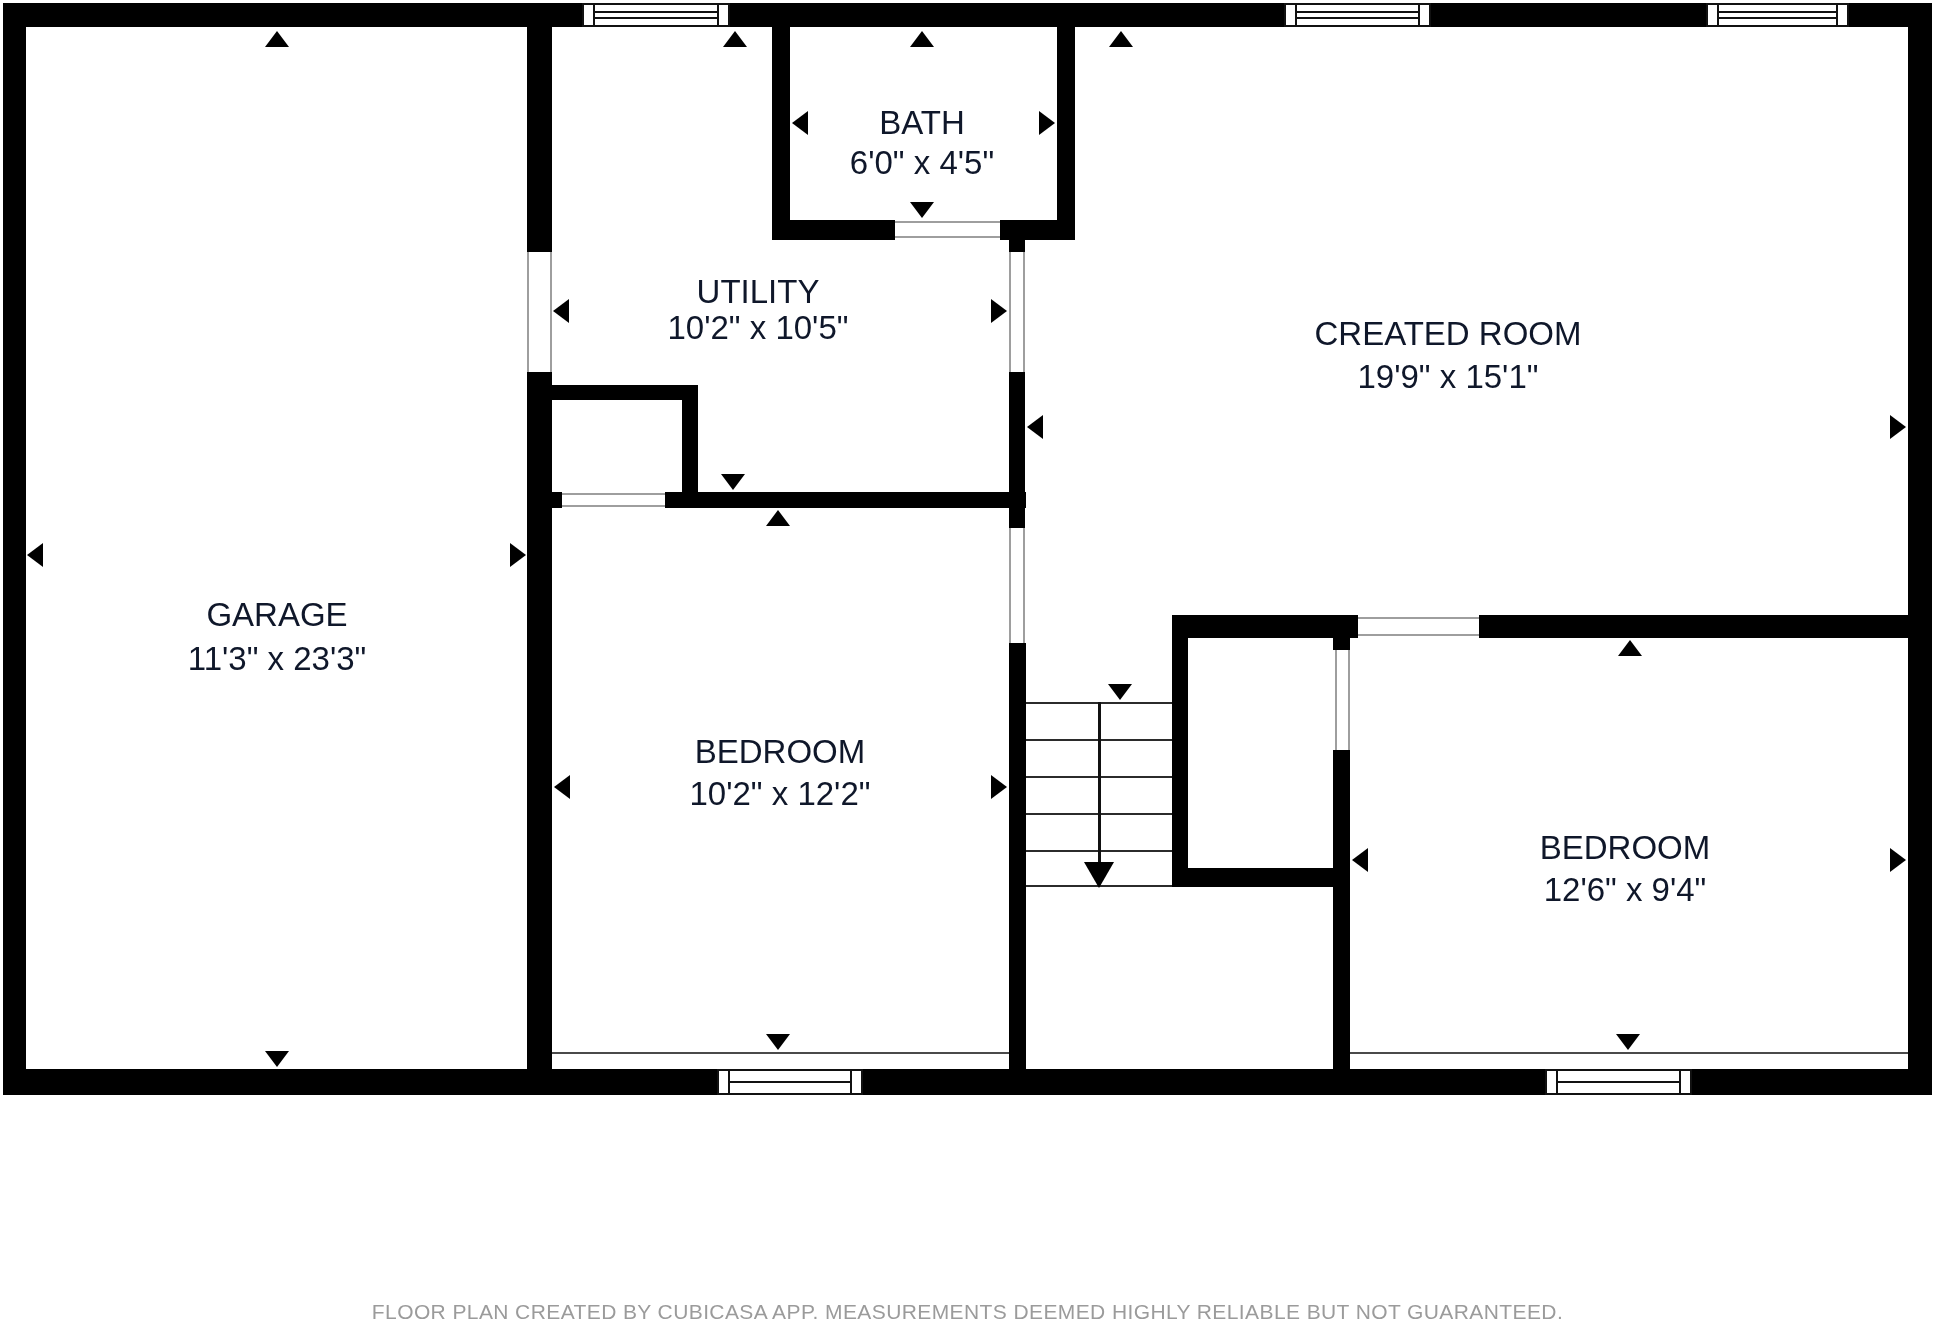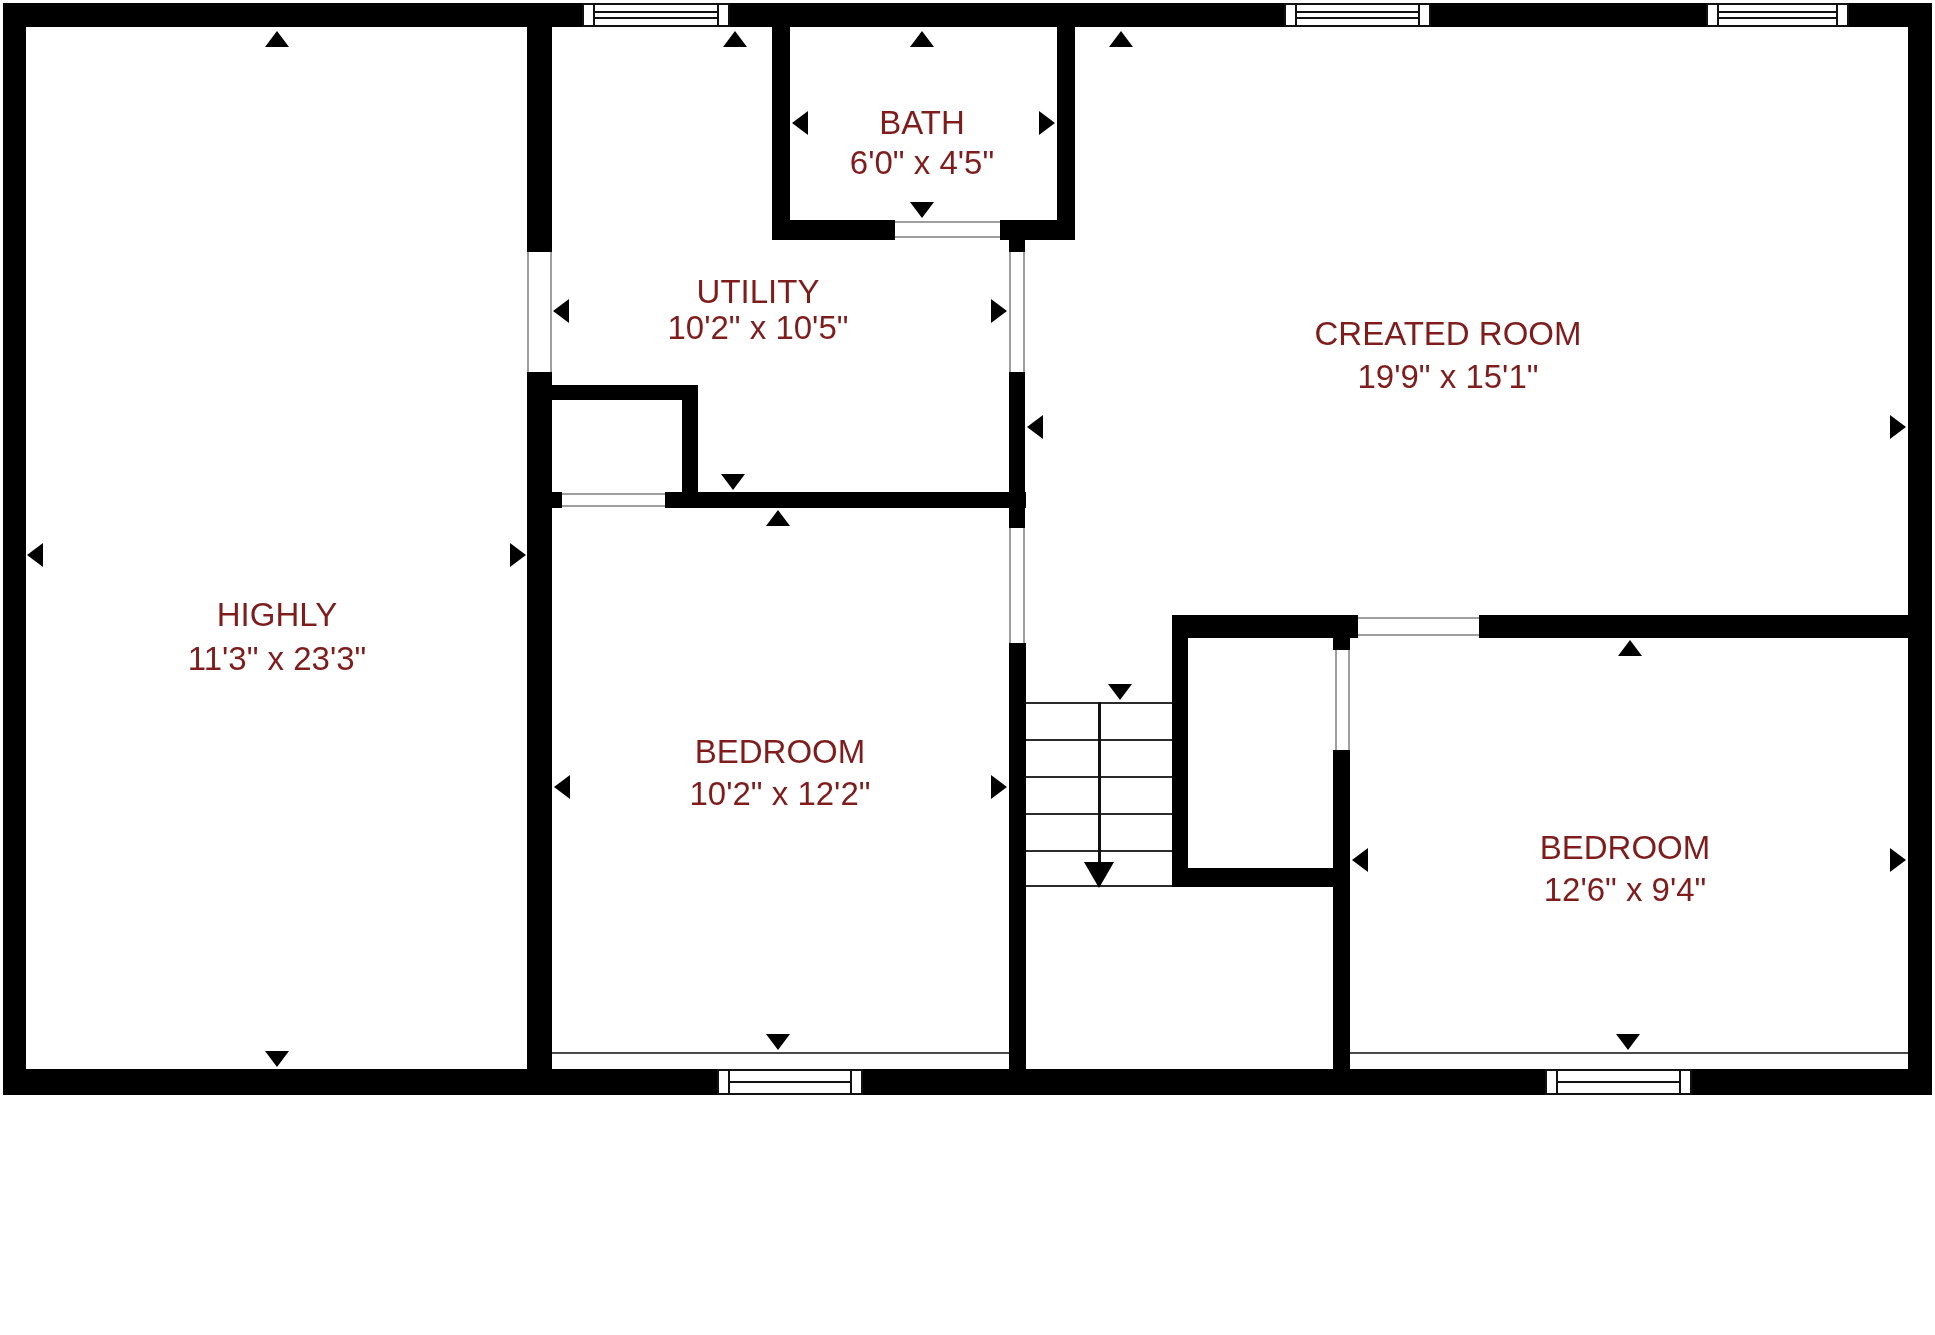--- a/index.html
+++ b/index.html
@@ -14,31 +14,32 @@
   .thin{position:absolute;background:#9e9e9e;}
   .floorline{position:absolute;background:#4a4a4a;}
   .window{position:absolute;background:#ffffff;border:2px solid #111111;box-sizing:border-box;}
   .window .vl{position:absolute;top:0;bottom:0;width:2px;background:#111111;}
   .window .hl{position:absolute;left:10px;right:10px;height:2px;background:#111111;}
   .arrow{position:absolute;width:0;height:0;}
   .tread{position:absolute;background:#2b2b2b;height:2px;}
   .runline{position:absolute;background:#111111;width:3px;}
   .room-label{
     position:absolute;transform:translate(-50%,-50%);
-    font-size:33px;color:#7f1d1d;white-space:nowrap;text-align:center;
+    font-size:33px;color:#0f172a;white-space:nowrap;text-align:center;
   }
   .footer{
     position:absolute;left:50%;transform:translateX(-50%);
     font-size:21px;letter-spacing:0.4px;color:#9b9b9b;white-space:nowrap;
   }
 </style>
 </head>
 <body>
 
 <div class="plan">
+  <div class="footer" style="top: 1300px;">FLOOR PLAN CREATED BY CUBICASA APP. MEASUREMENTS DEEMED HIGHLY RELIABLE BUT NOT GUARANTEED.</div>
 <div class="wall" style="left: 3px; top: 3px; width: 579px; height: 24px;"></div>
     <div class="wall" style="left: 730px; top: 3px; width: 554px; height: 24px;"></div>
     <div class="wall" style="left: 1431px; top: 3px; width: 275px; height: 24px;"></div>
     <div class="wall" style="left: 1849px; top: 3px; width: 83px; height: 24px;"></div>
     <div class="wall" style="left: 3px; top: 3px; width: 23px; height: 1092px;"></div>
     <div class="wall" style="left: 3px; top: 1069px; width: 714px; height: 26px;"></div>
     <div class="wall" style="left: 863px; top: 1069px; width: 682px; height: 26px;"></div>
     <div class="wall" style="left: 1692px; top: 1069px; width: 240px; height: 26px;"></div>
     <div class="wall" style="left: 1908px; top: 3px; width: 24px; height: 1092px;"></div>
     <div class="wall" style="left: 527px; top: 27px; width: 25px; height: 225px;"></div>
@@ -131,21 +132,21 @@
     <div class="arrow" style="left: 1890px; top: 848px; border-top: 12px solid transparent; border-bottom: 12px solid transparent; border-left: 16px solid rgb(0, 0, 0);"></div>
     <div class="arrow" style="left: 1616px; top: 1034px; border-left: 12px solid transparent; border-right: 12px solid transparent; border-top: 16px solid rgb(0, 0, 0);"></div>
     <div class="tread" style="left: 1026px; top: 702px; width: 146px;"></div>
     <div class="tread" style="left: 1026px; top: 739px; width: 146px;"></div>
     <div class="tread" style="left: 1026px; top: 776px; width: 146px;"></div>
     <div class="tread" style="left: 1026px; top: 813px; width: 146px;"></div>
     <div class="tread" style="left: 1026px; top: 850px; width: 146px;"></div>
     <div class="tread" style="left: 1026px; top: 885px; width: 146px;"></div>
     <div class="runline" style="left: 1098px; top: 702px; height: 160px;"></div>
     <div class="arrow" style="left: 1084px; top: 862px; border-left: 15px solid transparent; border-right: 15px solid transparent; border-top: 26px solid rgb(0, 0, 0);"></div>
-    <div class="room-label" style="left: 277px; top: 615px;">HIGHLY</div>
+    <div class="room-label" style="left: 277px; top: 615px;">GARAGE</div>
     <div class="room-label" style="left: 277px; top: 659px;">11'3" x 23'3"</div>
     <div class="room-label" style="left: 758px; top: 292px; text-align: right;">UTILITY</div>
     <div class="room-label" style="left: 758px; top: 328px;">10'2" x 10'5"</div>
     <div class="room-label" style="left: 922px; top: 123px;">BATH</div>
     <div class="room-label" style="left: 922px; top: 163px;">6'0" x 4'5"</div>
     <div class="room-label" style="left: 1448px; top: 334px;">CREATED ROOM</div>
     <div class="room-label" style="left: 1448px; top: 377px;">19'9" x 15'1"</div>
     <div class="room-label" style="left: 780px; top: 752px;">BEDROOM</div>
     <div class="room-label" style="left: 780px; top: 794px;">10'2" x 12'2"</div>
     <div class="room-label" style="left: 1625px; top: 848px;">BEDROOM</div>

